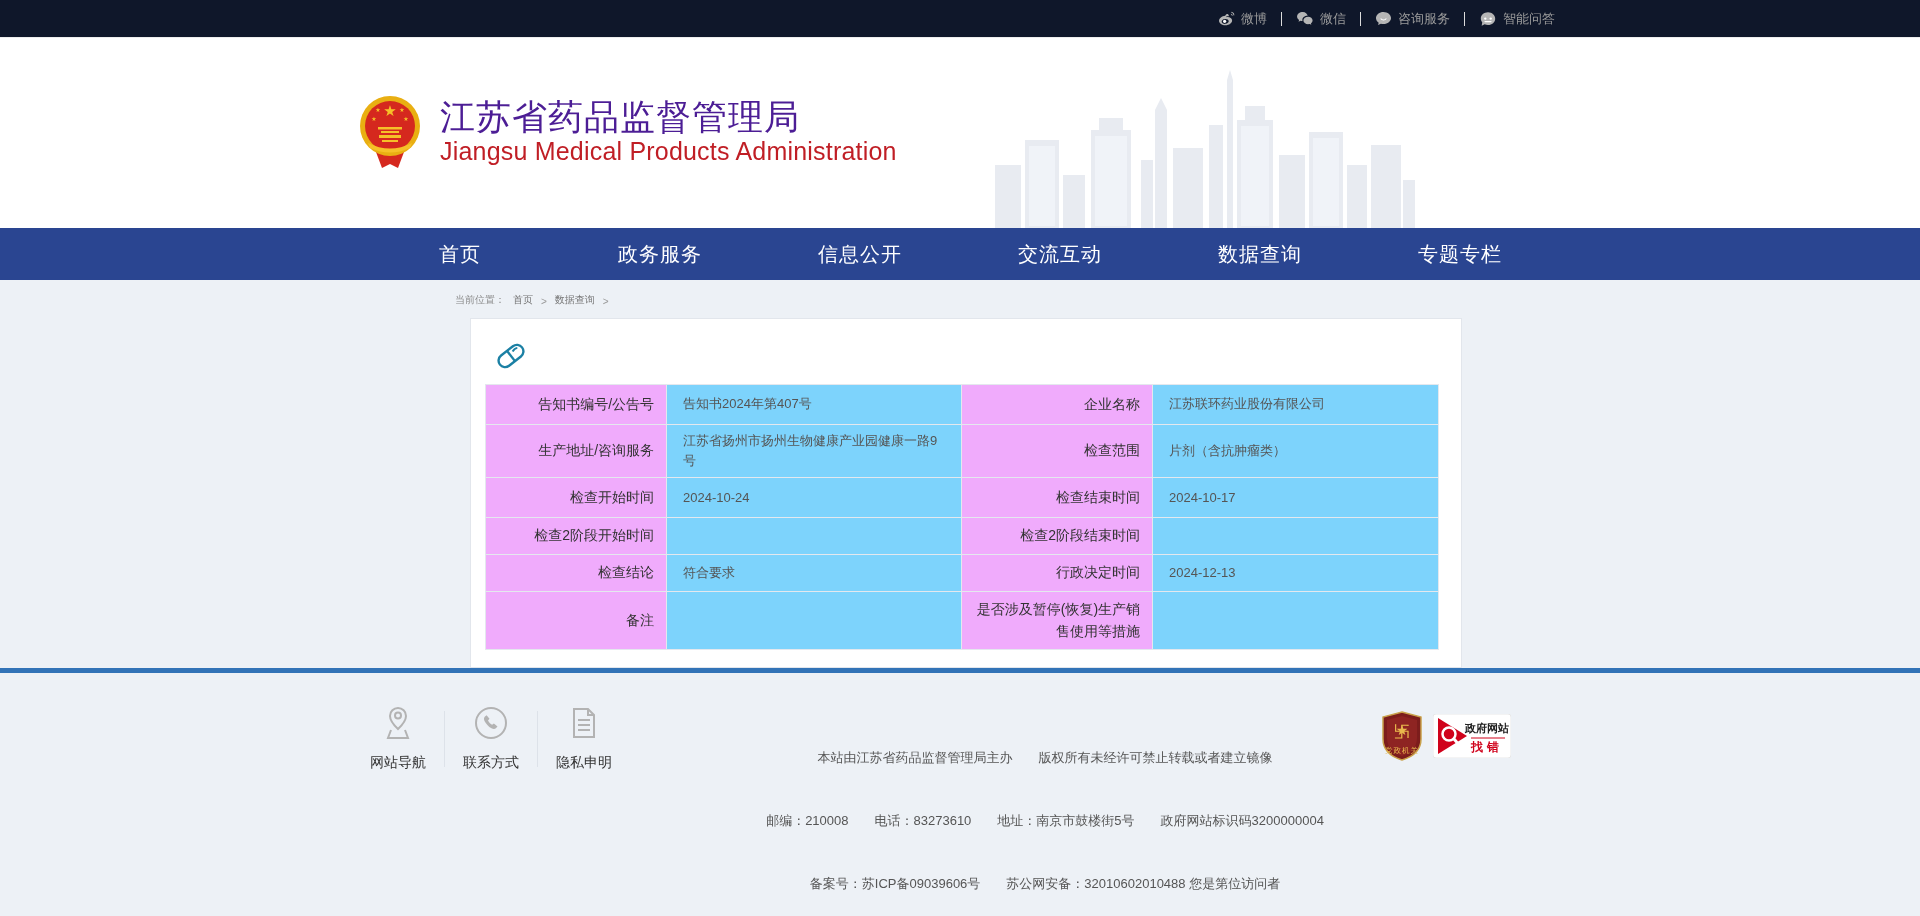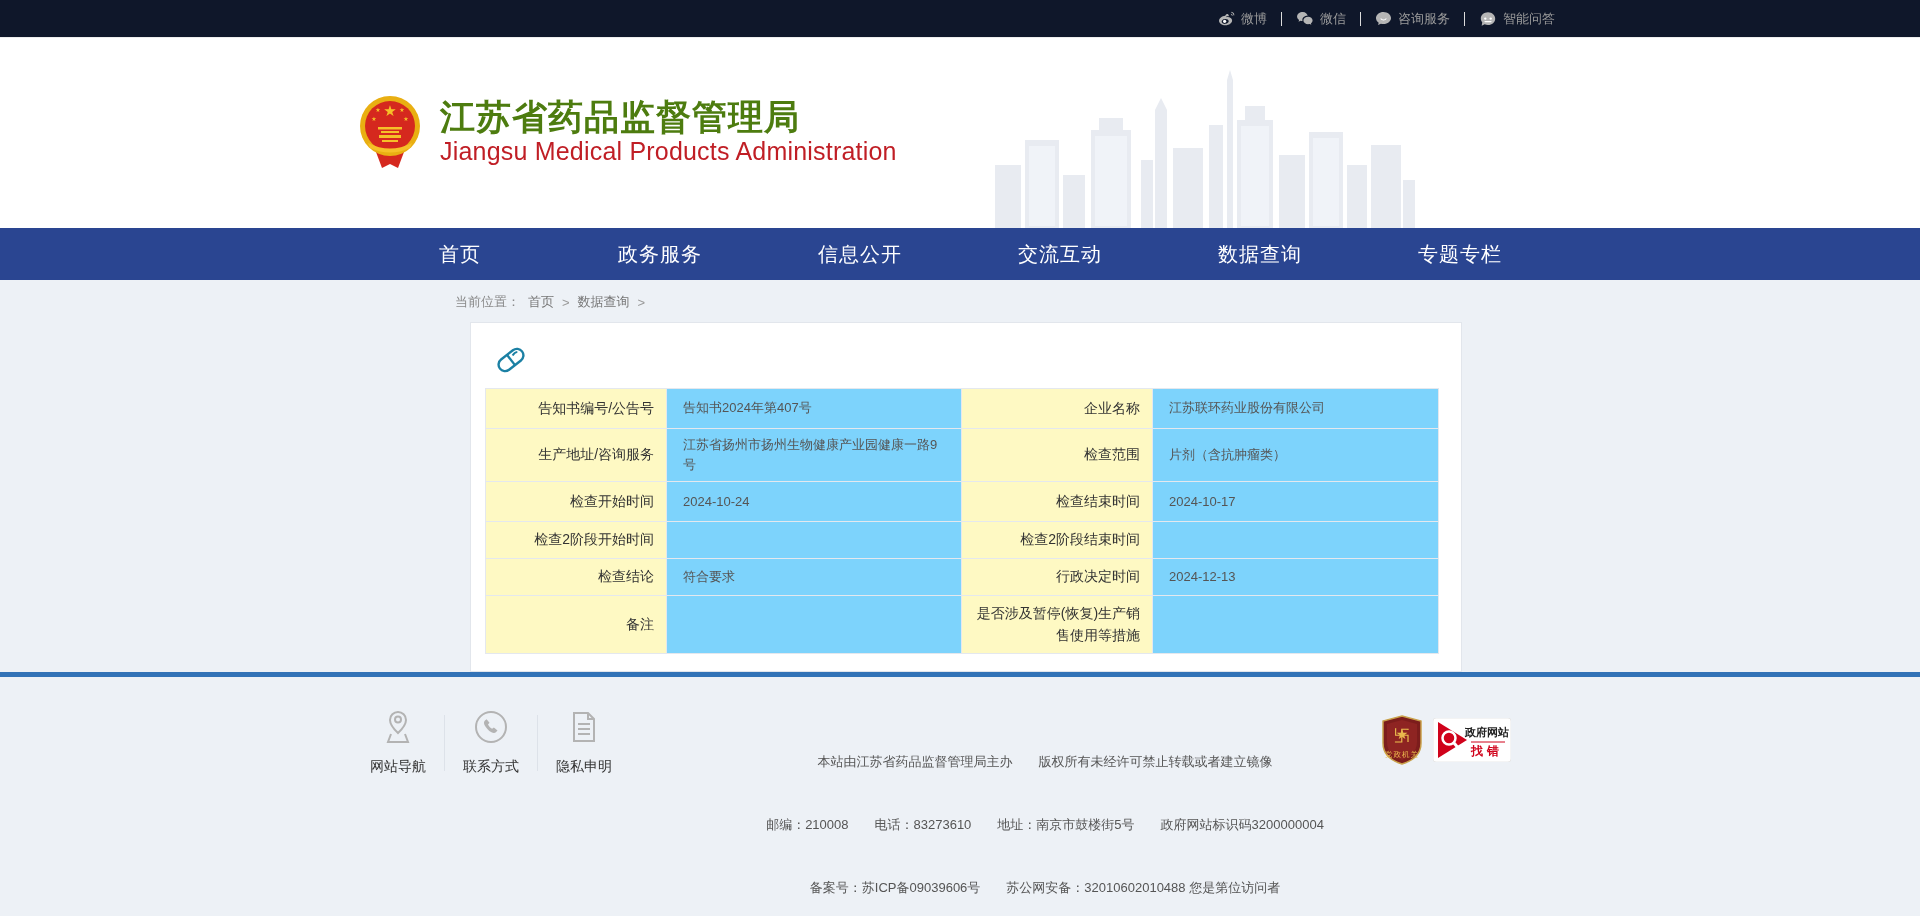--- a/index.html
+++ b/index.html
@@ -11,44 +11,44 @@
     display:flex;justify-content:flex-end;align-items:center;padding-right:365px}
   .topbar-item{display:flex;align-items:center;gap:6px;color:#9b9b9b;font-size:13px;cursor:pointer}
   .topbar-item svg{display:block}
   .topbar-sep{width:1px;height:14px;background:#dcdcdc;margin:0 14px}
 
   
   .header{height:190px;position:relative;background:#fff;overflow:hidden}
   .logo-row{position:absolute;left:358px;top:56px;display:flex;align-items:center}
   .emblem{width:64px;height:76px}
   .title-block{margin-left:18px}
-  .site-title{color:#4d7c0f;font-size:35px;font-weight:bold;letter-spacing:1px;line-height:1.1}
+  .site-title{color:#4c1d95;font-size:35px;font-weight:normal;letter-spacing:1px;line-height:1.1}
   .site-subtitle{color:#c01e25;font-size:25px;margin-top:0;letter-spacing:.2px}
   .skyline{position:absolute;right:505px;bottom:-2px;opacity:.85}
 
   
   .nav{height:52px;background:#2a4591}
   .nav-inner{width:1200px;margin:0 auto;display:flex;height:100%}
   .nav-item{flex:1;display:flex;align-items:center;justify-content:center;
     color:#fff;font-size:20px;letter-spacing:1px;cursor:pointer}
 
   
   .main{background:#edf1f6}
-  .breadcrumb{padding:13px 16px 11px 455px;font-size:13px;color:#8a8a8a;display:flex;gap:8px;align-items:center}
+  .breadcrumb{padding:13px 16px 11px 455px;font-size:10px;color:#8a8a8a;display:flex;gap:8px;align-items:flex-end}
   .breadcrumb .crumb{color:#777;cursor:pointer}
   .breadcrumb .sep{color:#9a9a9a}
 
   .panel{margin-left:470px;width:992px;background:#fff;border:1px solid #e2e6ec;
     padding:20px 22px 17px 14px}
   .pill-wrap{margin-left:8px;height:34px}
 
   table.detail{width:100%;border-collapse:collapse;table-layout:fixed;margin-top:11px}
   table.detail td{border:1px solid #e4e8ee;font-size:13px;color:#555;
     padding:6px 16px;background:#7dd3fc;line-height:1.55;vertical-align:middle;word-break:break-all}
-  table.detail td.label{background:#fef9c3;text-align:right;color:#333;
+  table.detail td.label{background:#f0abfc;text-align:right;color:#333;
     font-size:14px;padding:6px 12px;word-break:normal}
   tr.r1{height:40px}tr.r2{height:48px}tr.r3{height:40px}
   tr.r4{height:37px}tr.r5{height:37px}tr.r6{height:58px}
 
   .divider{height:5px;background:#3273b7;margin-top:0}
 
   
   .footer{background:#edf1f6;height:259px}
   .footer-inner{display:flex;align-items:flex-start;margin-left:367px;padding-top:32px}
   .quicklinks{display:flex;align-items:center}

